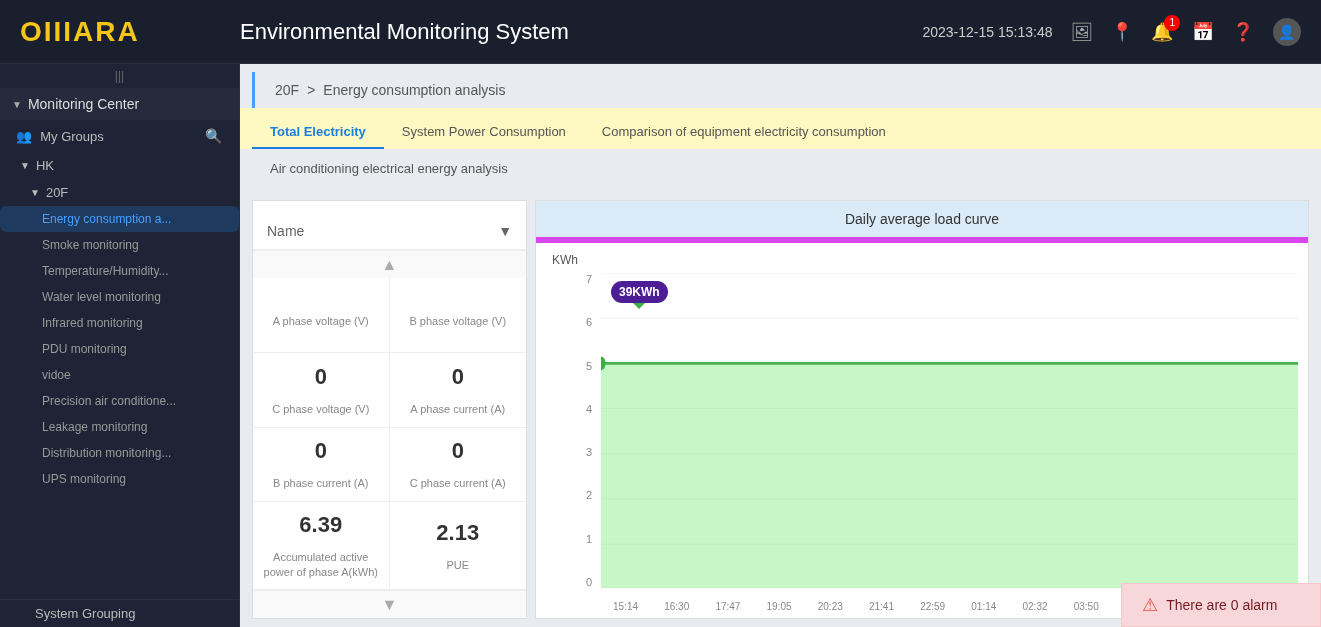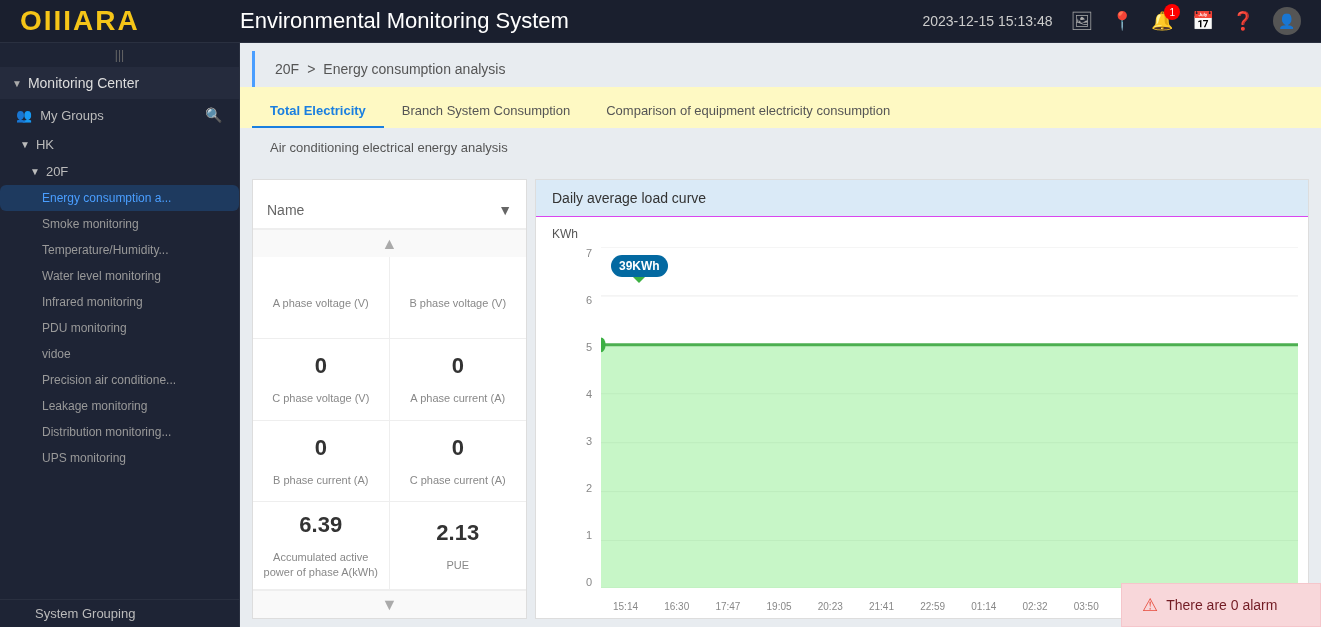--- a/index.html
+++ b/index.html
@@ -1,21 +1,21 @@
 <!DOCTYPE html>
 <html><head>
   <meta charset="utf-8">
   <style>
     * { margin: 0; padding: 0; box-sizing: border-box; }
     body { font-family: 'Segoe UI', Arial, sans-serif; background: #1a1f2e; color: #ccc; width: 1321px; height: 627px; overflow: hidden; display: flex; flex-direction: column; }
 
     
     .top-header {
       background: #1a1f2e;
-      height: 43px;
+      height: 64px;
       display: flex;
       align-items: center;
       padding: 0 20px;
       border-bottom: 1px solid #2a3040;
       flex-shrink: 0;
     }
     .logo {
       width: 200px;
       font-size: 28px;
       font-weight: bold;
@@ -252,21 +252,22 @@
       display: flex;
       flex-direction: column;
       overflow: hidden;
     }
     .chart-title {
       background: #daeaf7;
       padding: 10px 16px;
       font-size: 14px;
       color: #333;
       font-weight: 500;
-      border-bottom: 1px solid #d946ef;
+      border-bottom: 6px solid #d946ef;
+      text-align: center;
     }
     .chart-area {
       flex: 1;
       padding: 10px 16px;
       position: relative;
       overflow: hidden;
     }
     .chart-y-label {
       position: absolute;
       left: 16px;
@@ -301,21 +302,21 @@
       justify-content: space-between;
       margin-left: 12px;
     }
     .x-tick { font-size: 10px; color: #888; }
 
     
     .tooltip-bubble {
       position: absolute;
       top: 8px;
       left: 10px;
-      background: #0369a1;
+      background: #4c1d95;
       color: #fff;
       padding: 4px 8px;
       border-radius: 12px;
       font-size: 12px;
       font-weight: bold;
     }
     .tooltip-bubble::after {
       content: '';
       position: absolute;
       bottom: -6px;
@@ -432,21 +433,21 @@
   <div class="content-area">
 
     <div class="breadcrumb">
       <span>20F</span>
       <span>&gt;</span>
       <span>Energy consumption analysis</span>
     </div>
 
     <div class="tabs-bar">
       <div class="tab active">Total Electricity</div>
-      <div class="tab">Branch System Consumption</div>
+      <div class="tab">System Power Consumption</div>
       <div class="tab">Comparison of equipment electricity consumption</div>
     </div>
 
     <div class="tab-row2">
       <div class="tab">Air conditioning electrical energy analysis</div>
     </div>
 
     <div class="panel">
 
       <div class="metrics-panel">

